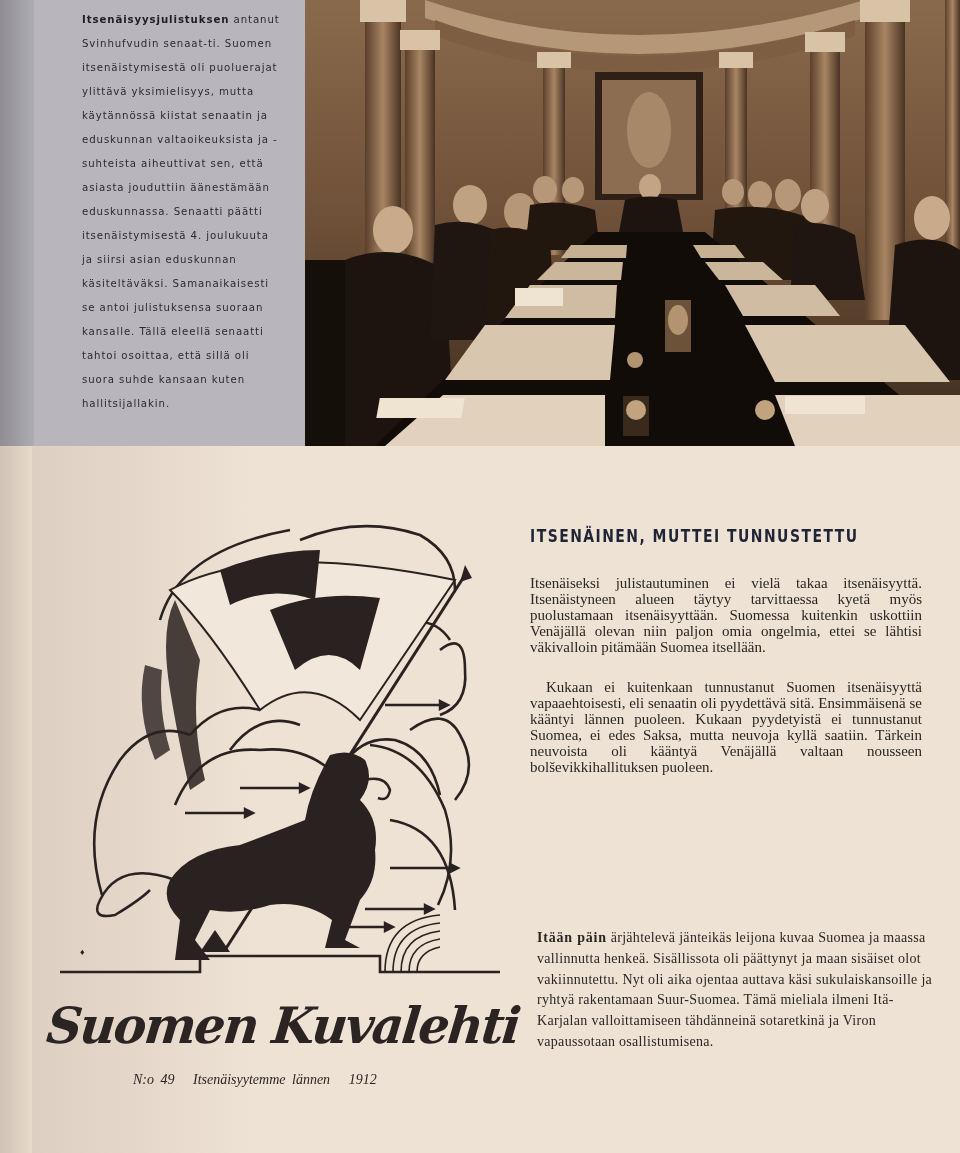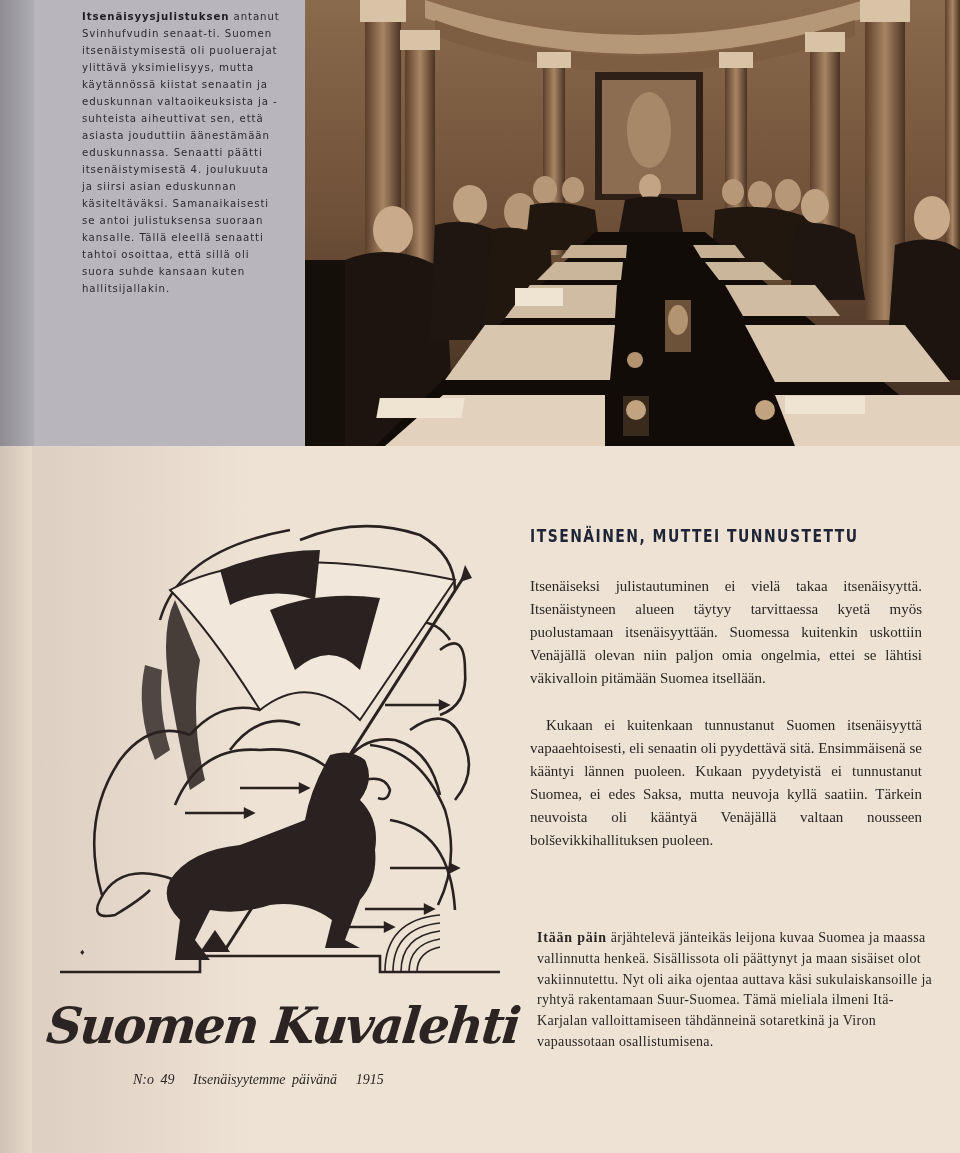--- a/index.html
+++ b/index.html
@@ -1,33 +1,33 @@
 <!DOCTYPE html>
 <html><head>
 <meta charset="utf-8">
 <style>
   html, body { margin:0; padding:0; }
   body { width:960px; height:1153px; position:relative; overflow:hidden; background:#e9dccd; font-family:"DejaVu Sans", sans-serif; }
 
   
   .upper { position:absolute; left:0; top:0; width:960px; height:446px; background:#b8b6bc; }
   .gutter-top { position:absolute; left:0; top:0; width:34px; height:446px; background:linear-gradient(90deg,#8f8c93,#aeacb3); }
-  .caption { position:absolute; left:82px; top:8px; width:200px; font-size:10.2px; line-height:17px; letter-spacing:0.9px; color:#2c2a2e; font-family:"DejaVu Sans", sans-serif; }
+  .caption { position:absolute; left:82px; top:8px; width:200px; font-size:10.2px; line-height:24px; letter-spacing:0.9px; color:#2c2a2e; font-family:"DejaVu Sans", sans-serif; }
   .caption b { font-weight:bold; color:#1f1d22; }
 
   .photo { position:absolute; left:305px; top:0; width:655px; height:446px; background:#2a1d14; overflow:hidden; }
 
   
   .lower { position:absolute; left:0; top:446px; width:960px; height:707px; background:#eee2d4; }
   .gutter-bot { position:absolute; left:0; top:446px; width:32px; height:707px; background:linear-gradient(90deg,#cfc3b6,#e6d9ca); }
   .shade { position:absolute; left:32px; top:446px; width:220px; height:707px; background:linear-gradient(90deg,rgba(170,150,140,0.25),rgba(0,0,0,0)); }
 
   .heading { position:absolute; left:530px; top:526px; font-family:"DejaVu Sans", sans-serif; font-weight:bold; font-size:17px; letter-spacing:1.8px; color:#1f2436; transform:scaleX(0.82); transform-origin:left top; white-space:nowrap; }
 
-  .body-text { position:absolute; left:530px; top:575px; width:392px; font-family:"Liberation Serif", serif; font-size:15px; line-height:23px; color:#2a2623; text-align:justify; }
+  .body-text { position:absolute; left:530px; top:575px; width:392px; font-family:"Liberation Serif", serif; font-size:15px; line-height:16px; color:#2a2623; text-align:justify; }
   .body-text p { margin:0; }
   .body-text p.indent { text-indent:16px;margin-top:24px; }
 
   .sidenote { position:absolute; left:537px; top:928px; width:400px; font-family:Liberation Serif, serif; font-size:14px; line-height:20.8px; letter-spacing:0.3px; color:#2a2623; }
   .sidenote b { font-weight:bold; letter-spacing:0.8px; }
 
   .illustration { position:absolute; left:60px; top:520px; width:450px; height:460px; }
 
   .masthead { position:absolute; left:50px; top:996px; width:460px; height:70px; }
   .masthead-text { font-family:"DejaVu Serif", serif; font-weight:bold; font-style:italic; font-size:50px; color:#2b2422; letter-spacing:-2px; white-space:nowrap; transform:scaleX(0.98) skewX(-6deg); transform-origin:left top; }
@@ -199,22 +199,22 @@
 
     <text x="20" y="435" font-family="Liberation Serif, serif" font-style="italic" font-size="9" fill="#2a2220">♦</text>
   </svg>
 </div>
 
 <div class="masthead">
   <div class="masthead-text">Suomen Kuvalehti</div>
 </div>
 <div class="issue-line">
   <span>N:o 49</span>
-  <span>Itsenäisyytemme päivänä</span>
-  <span>1915</span>
+  <span>Itsenäisyytemme lännen</span>
+  <span>1912</span>
 </div>
 
 <div class="heading">ITSENÄINEN, MUTTEI TUNNUSTETTU</div>
 
 <div class="body-text">
   <p>Itsenäiseksi julistautuminen ei vielä takaa itsenäisyyttä. Itsenäistyneen alueen täytyy tarvittaessa kyetä myös puolustamaan itsenäisyyttään. Suomessa kuitenkin uskottiin Venäjällä olevan niin paljon omia ongelmia, ettei se lähtisi väkivalloin pitämään Suomea itsellään.</p>
   <p class="indent">Kukaan ei kuitenkaan tunnustanut Suomen itsenäisyyttä vapaaehtoisesti, eli senaatin oli pyydettävä sitä. Ensimmäisenä se kääntyi lännen puoleen. Kukaan pyydetyistä ei tunnustanut Suomea, ei edes Saksa, mutta neuvoja kyllä saatiin. Tärkein neuvoista oli kääntyä Venäjällä valtaan nousseen bolševikkihallituksen puoleen.</p>
 </div>
 
 <div class="sidenote">

